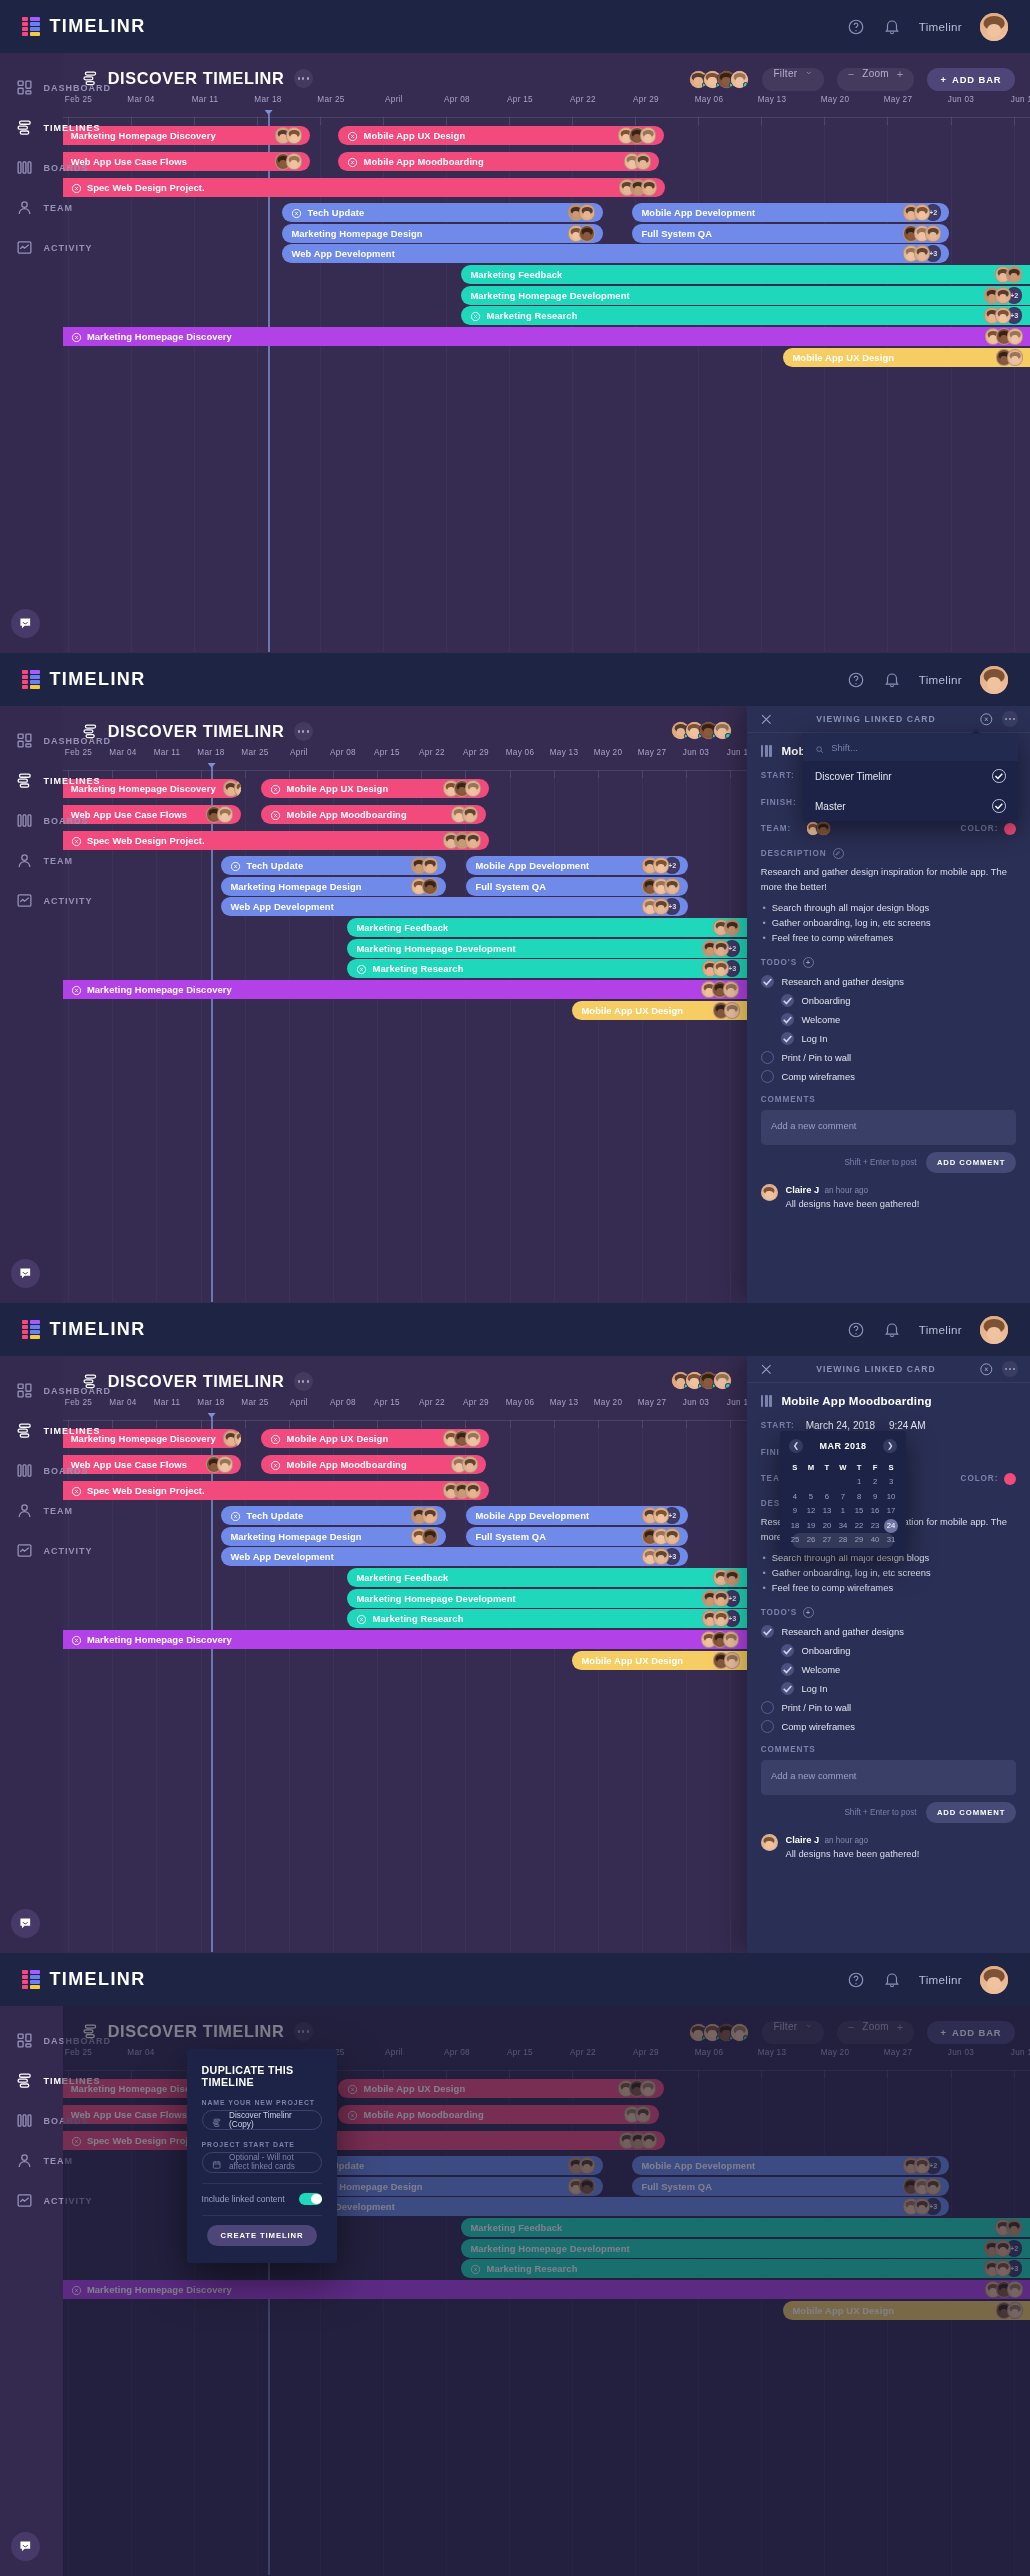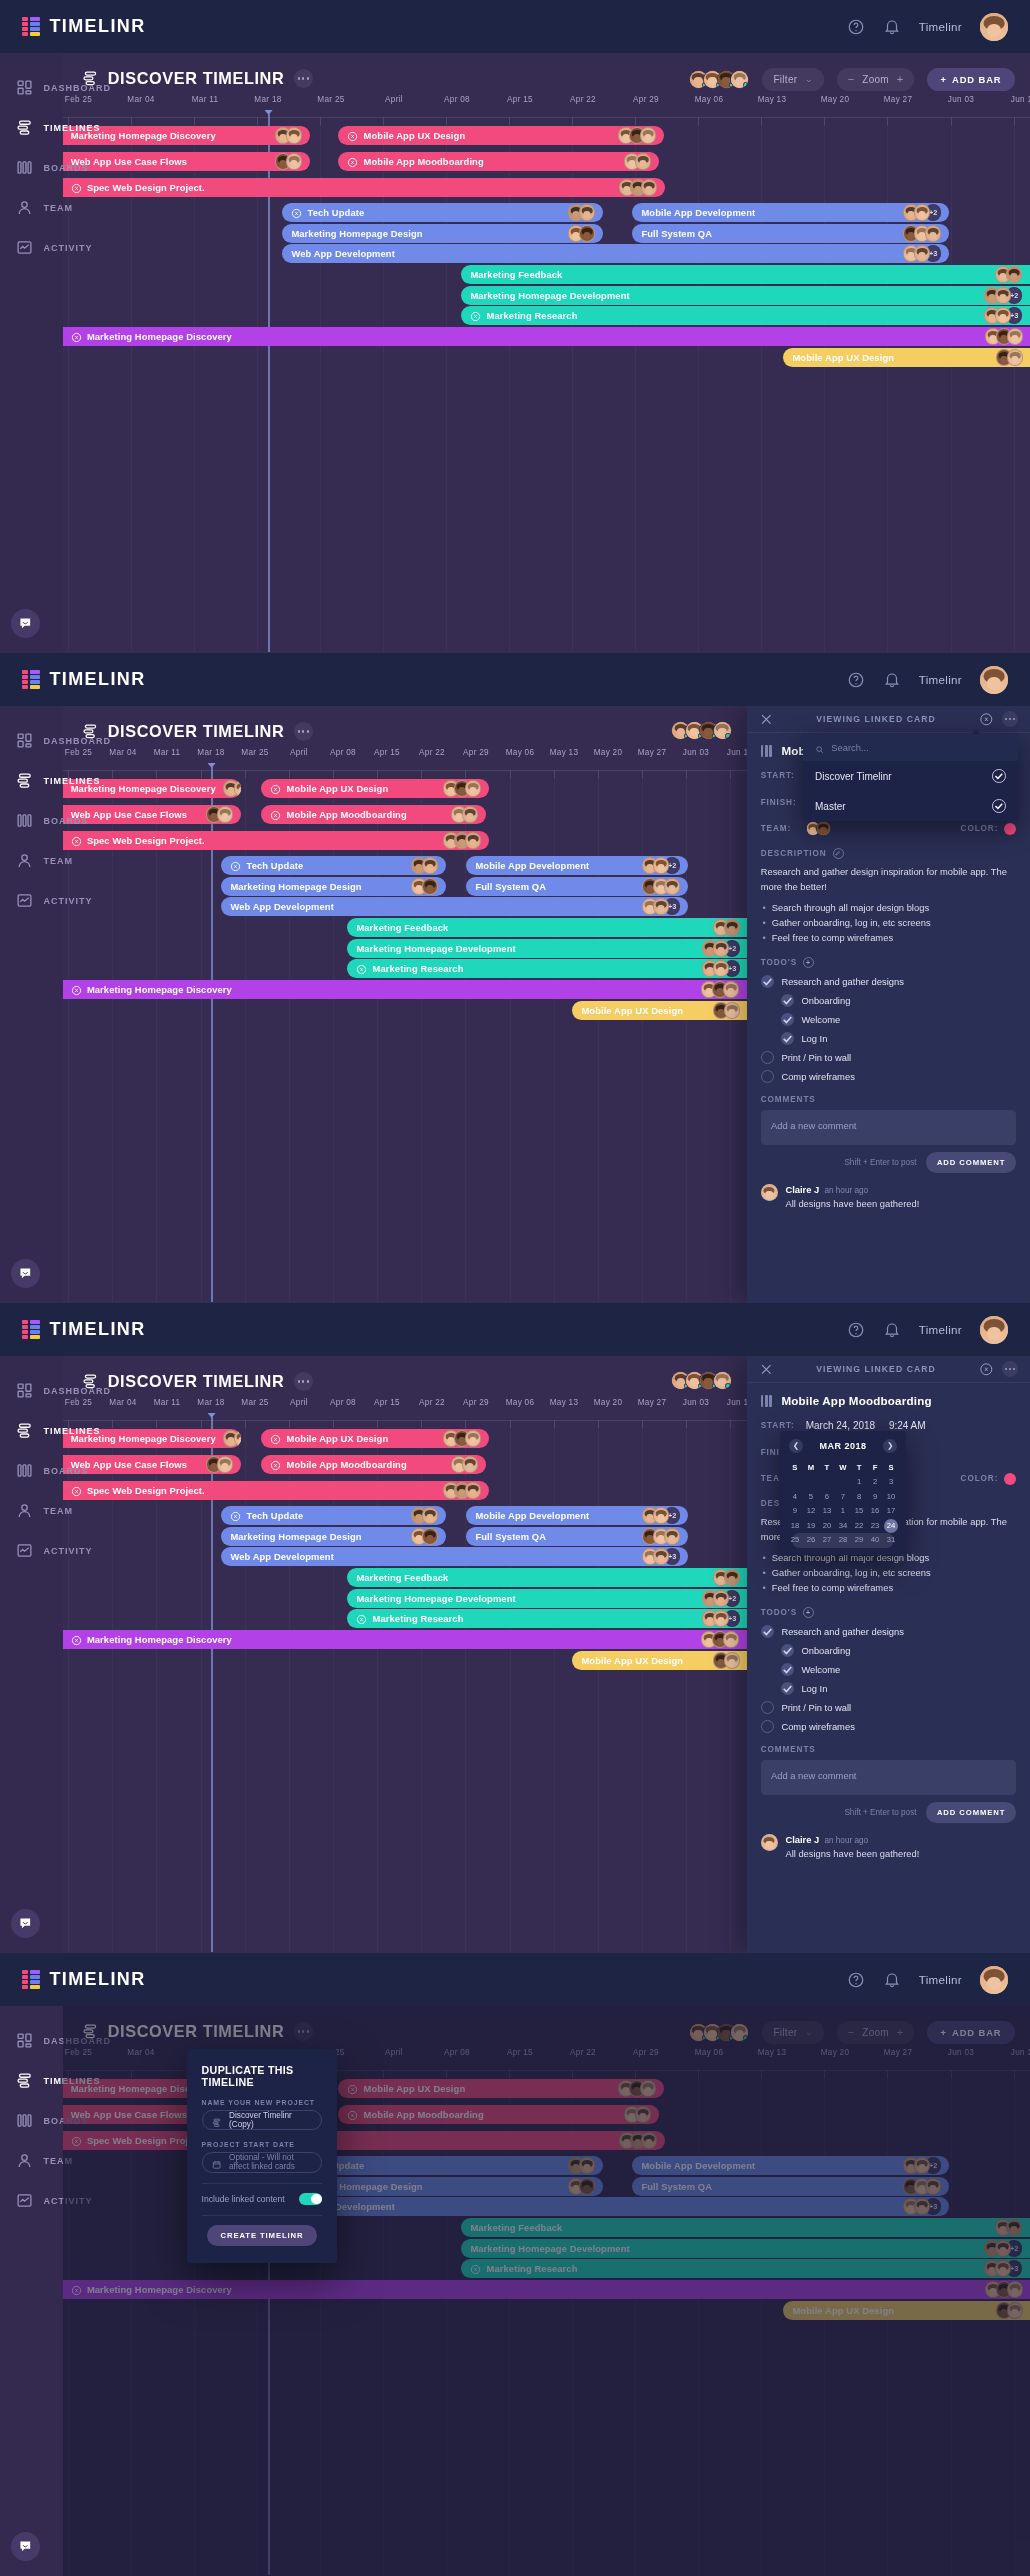--- a/index.html
+++ b/index.html
@@ -80,21 +80,21 @@
   }
   .dot { width:2.4px; height:2.4px; border-radius:50%; background:#a79fc2; }
 
   .head-tools { position:absolute; right:15.5px; top:14.6px; display:flex; align-items:center; gap:13px; z-index:20; }
   .av-stack { display:flex; }
   .av-stack .avatar { width:19px; height:19px; margin-left:-5.2px; border:1.7px solid #342a50; }
   .av-stack .avatar:first-child { margin-left:0; }
   .av-dot { position:absolute; right:0; bottom:0; width:5.2px; height:5.2px; border-radius:50%; background:#26d7b6; border:0.9px solid #342a50; }
   .pill {
     height:23px; border-radius:12px; background:rgba(255,255,255,.07);
-    display:flex; align-items:center; padding:0 11px; gap:7.7px;
+    display:flex; padding:0 11px; gap:7.7px;
     font-size:10px; color:#b5b0cc; letter-spacing:0.3px;
   }
   .pill .sym { font-size:11px; color:#9a93b8; }
   .btn-add {
     height:23px; border-radius:12px; background:#4e4678; display:flex; align-items:center;
     padding:0 13px; gap:5.2px; font-size:9.4px; font-weight:bold; letter-spacing:0.9px; color:#fff;
   }
 
   
   .axis { position:relative; margin-top:1.7px; height:22px; }
@@ -1309,21 +1309,21 @@
               <span class="dot"></span>
               <span class="dot"></span>
             </span>
     </div>
     <div class="link-pop">
       <div class="lp-search">
         <span class="s-ico"><svg viewBox="0 0 24 24" fill="none" stroke="currentColor" stroke-width="2">
                   <circle cx="10.5" cy="10.5" r="6"></circle>
                   <path d="M15.2 15.2L20 20"></path>
                 </svg></span>
-        <span class="lp-ph">Search...</span>
+        <span class="lp-ph">Shift...</span>
       </div>
       <div class="lp-item">
         <span>Discover Timelinr</span>
         <span class="lp-check">
                 <svg viewBox="0 0 24 24" fill="none" stroke="currentColor" stroke-width="3">
                   <path d="M5 12.5l5 5 9-10"></path>
                 </svg>
               </span>
       </div>
             <div class="lp-item">

